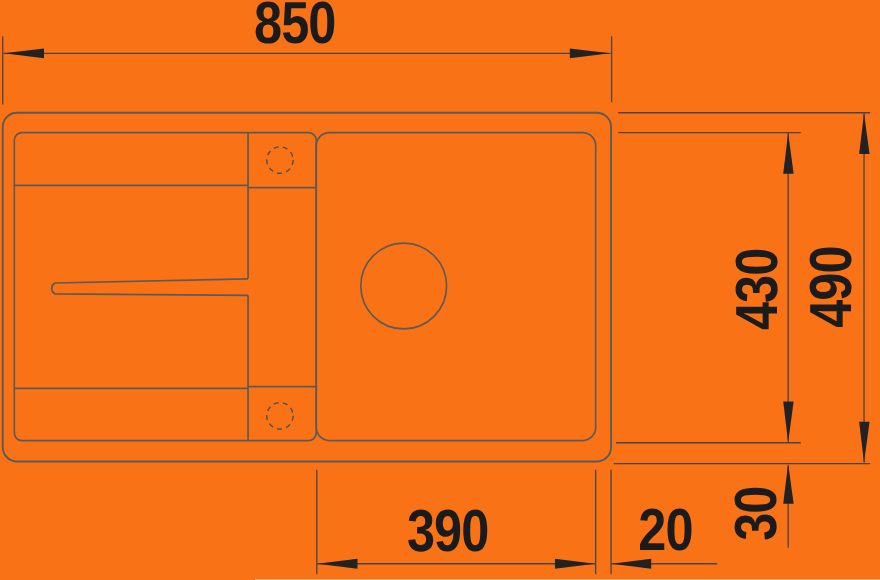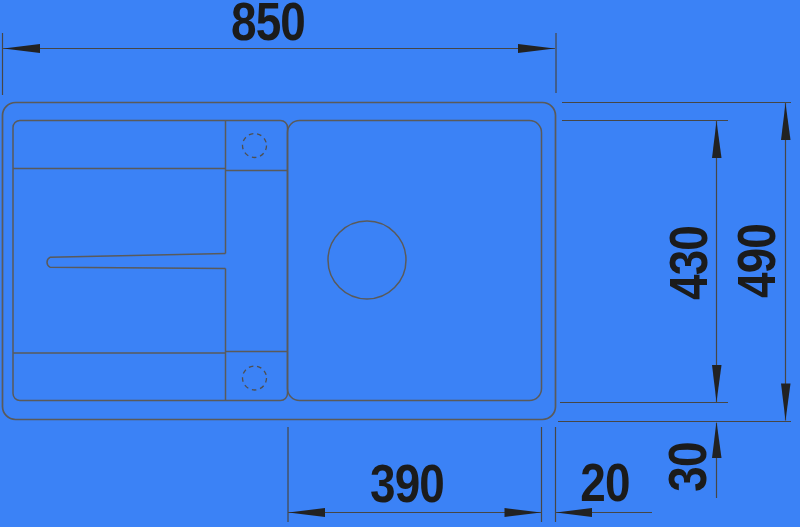--- a/index.html
+++ b/index.html
@@ -1,19 +1,19 @@
 <!DOCTYPE html>
 <html><head>
 <meta charset="utf-8">
 <style>
   html,body{margin:0;padding:0;background:#fff;}
   .stage{
     position:relative;
     width:800px;height:527px;
-    background:#3b82f6;
+    background:#f97316;
     overflow:hidden;
     font-family:"Liberation Sans", sans-serif;
   }
   .stage svg{position:absolute;left:0;top:0;}
   .dim-label{
     position:absolute;
     font-weight:700;
     font-size:54px;
     line-height:1;
     color:#1b1b1b;

